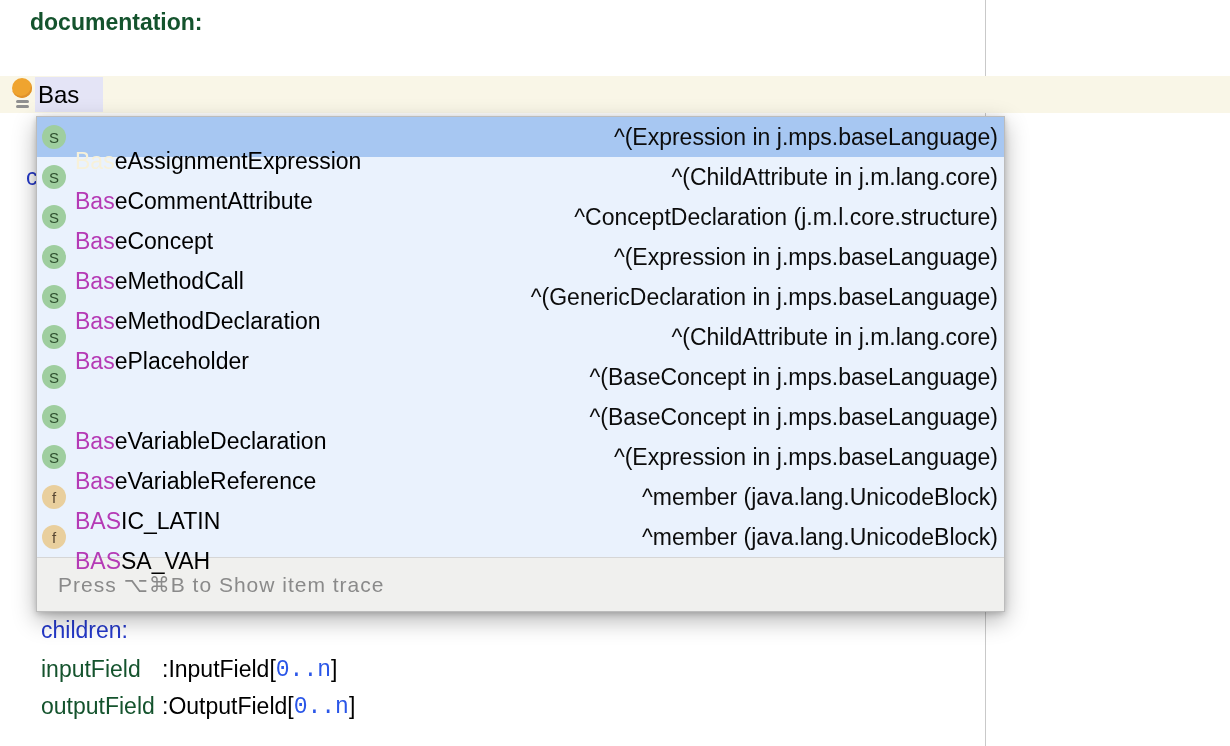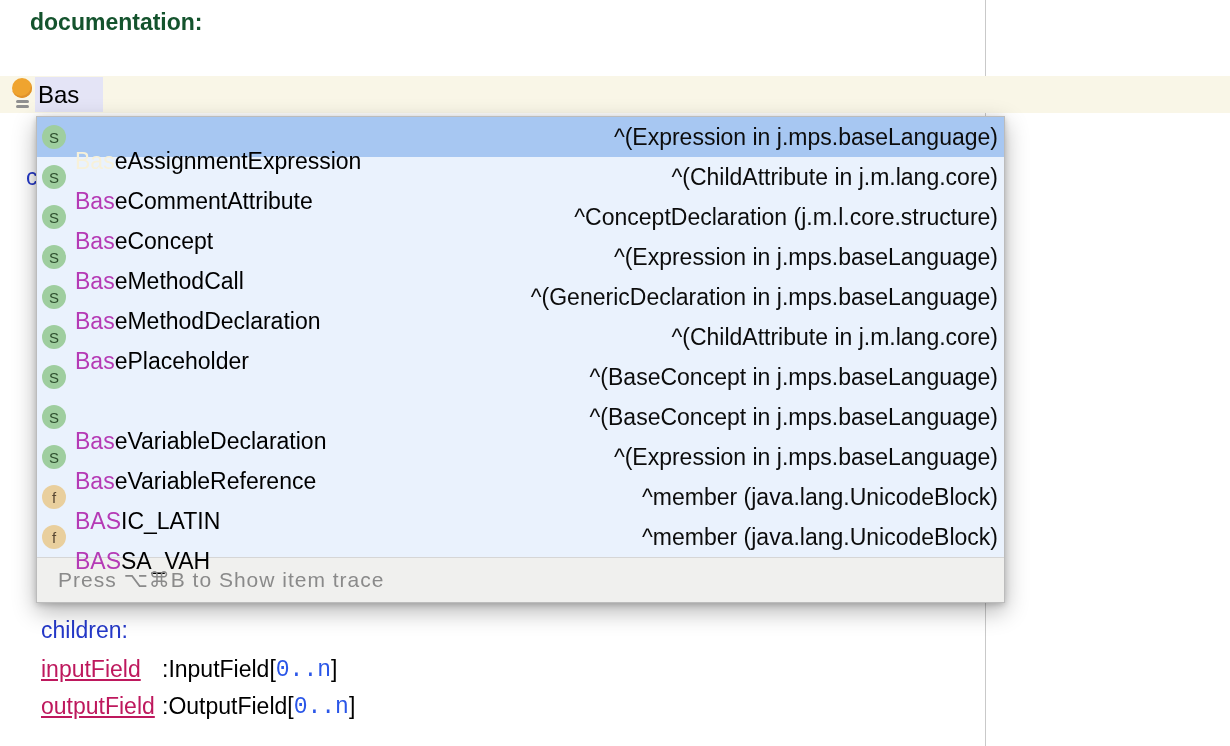--- a/index.html
+++ b/index.html
@@ -37,29 +37,29 @@
   .kind-concept { background:#9fce9f; color:#2e4f2e; }
   .kind-field   { background:#e9cf9d; color:#584732; }
 
   .label { white-space:nowrap;margin-top:48px; }
   .prefix { color:#b53ab5; }
   .item.selected .prefix { color:#f7f1da; }
   .rest { color:#000000; }
 
   .annotation { margin-left:auto; color:#0c0c0c; white-space:nowrap; padding-left:20px; }
 
-  .popup-footer { height:45px; background:#f0f0ee; border-top:1px solid #d6d6d6;
+  .popup-footer { height:54px; background:#f0f0ee; border-top:1px solid #d6d6d6;
                   display:flex; align-items:center; padding-left:21px;
                   font-size:21px; color:#8a8a8a; letter-spacing:1px; }
 
   .children-label { position:absolute; left:41px; top:617px; font-size:23px; color:#2438c8; cursor:text; }
 
   .child-rows { position:absolute; left:41px; top:651px; }
   .child-row { display:flex; align-items:center; height:37px; font-size:23px; cursor:text; }
-  .child-name { width:121px; color:#be185d;text-decoration:underline; }
+  .child-name { width:121px; color:#14532d; }
   .child-type { color:#000000; }
   .child-card { color:#2a56e8;font-family:Liberation Mono, monospace; }
   .child-close { color:#000000; }
 </style>
 </head>
 <body>
 
 <div class="screen">
 
   <div class="v-separator"></div>

